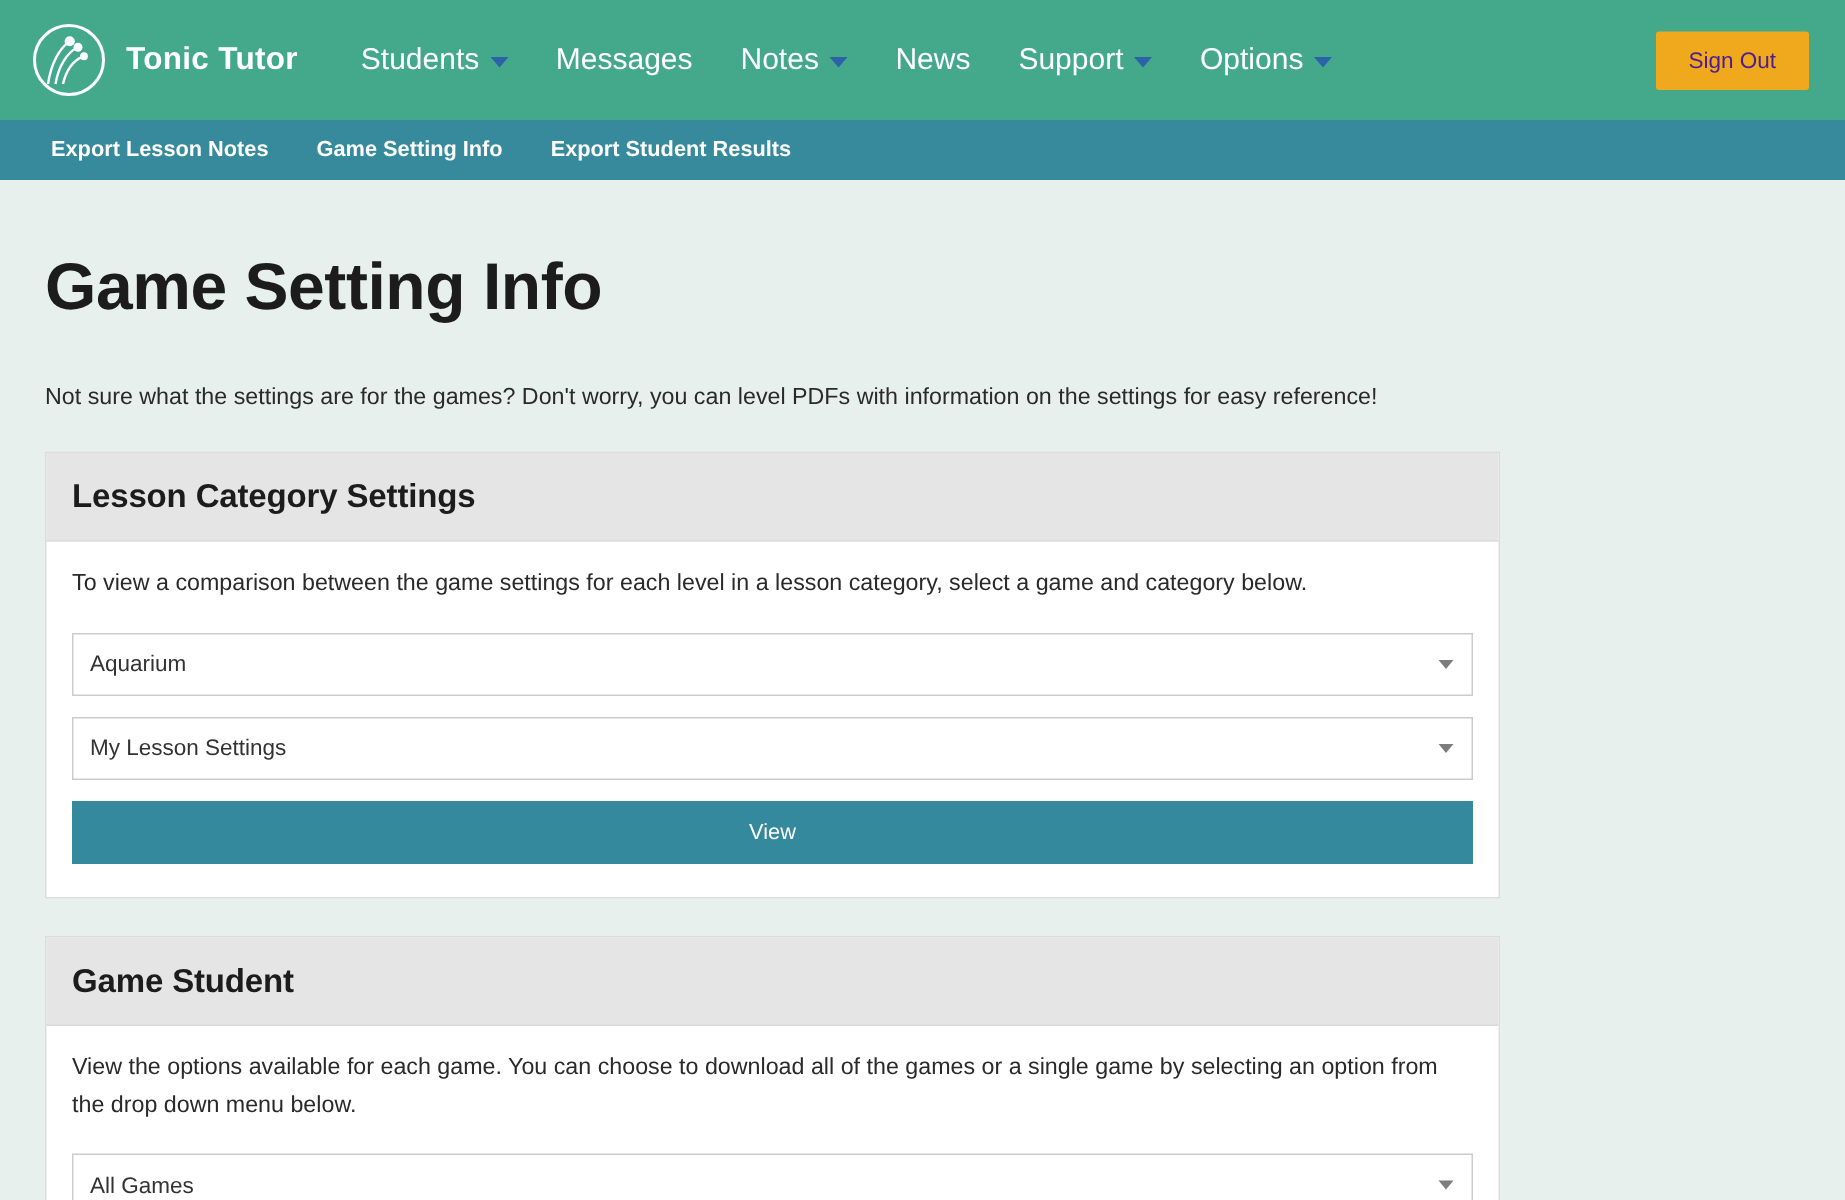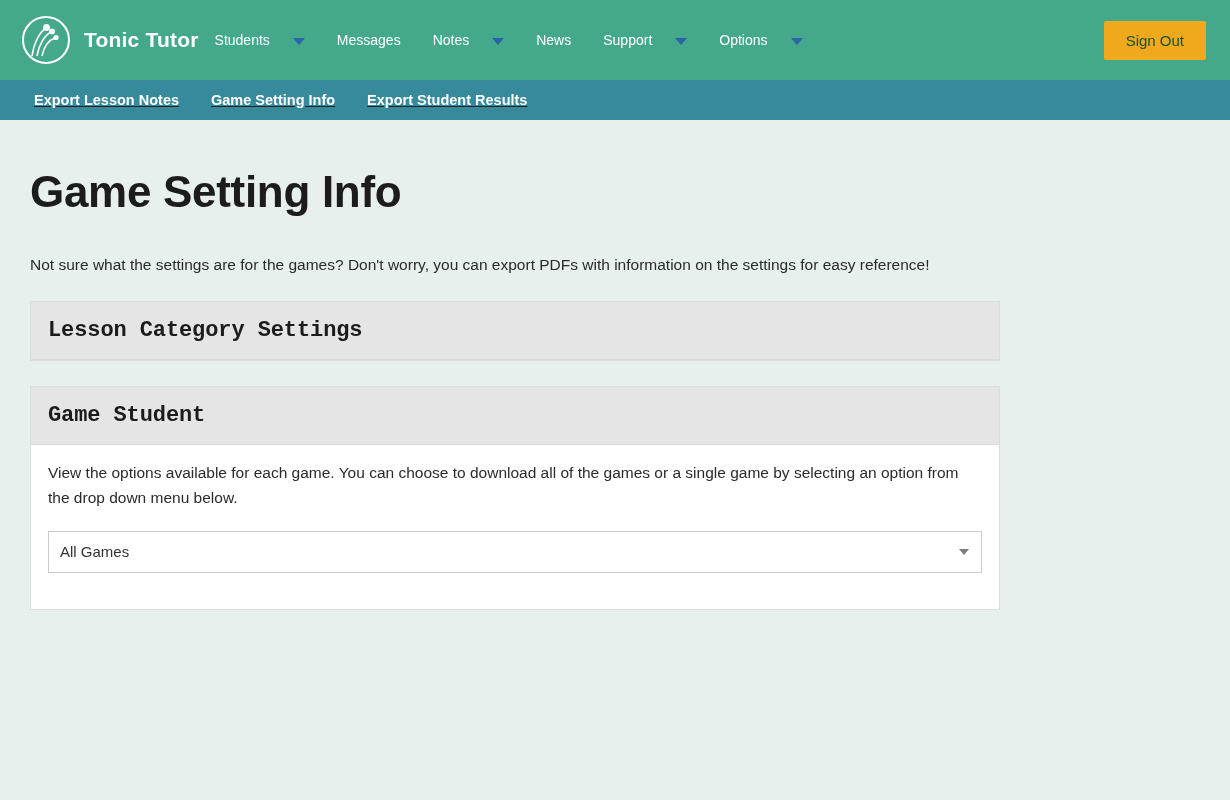--- a/index.html
+++ b/index.html
@@ -24,20 +24,21 @@
     background: #44a98b;
     display: flex;
     align-items: center;
     padding: 0 24px 0 22px;
     position: relative;
   }
   .brand {
     display: flex;
     align-items: center;
     gap: 14px;
+    margin-right: 26px;
   }
   .logo-circle {
     width: 48px;
     height: 48px;
     flex: 0 0 48px;
     border: 2px solid #ffffff;
     border-radius: 50%;
     position: relative;
     overflow: hidden;
   }
@@ -49,59 +50,58 @@
     letter-spacing: 0.2px;
     white-space: nowrap;
   }
   .nav-items {
     display: flex;
     align-items: center;
   }
   .nav-item {
     display: flex;
     align-items: center;
-    gap: 23px;
+    gap: 7px;
     color: #ffffff;
-    font-size: 14px;
+    font-size: 20px;
     padding: 8px 16px;
     white-space: nowrap;
     cursor: pointer;
     text-decoration: none;
     text-align: center;
   }
   .caret {
     width: 0; height: 0;
     border-left: 6px solid transparent;
     border-right: 6px solid transparent;
     border-top: 7px solid #2b62a8;
     display: inline-block;
     margin-top: 3px;
   }
   .signout-wrap {
     margin-left: auto;
   }
   .signout {
     background: #f0a81c;
-    color: #14532d;
+    color: #4c1d95;
     border: none;
     font-family: "Liberation Sans", sans-serif;
     font-size: 15px;
     padding: 11px 22px;
     cursor: pointer;
     border-radius: 2px;
   }
 
   
   .subnav {
     height: 40px;
     background: #368a9b;
     display: flex;
     align-items: center;
     padding: 0 18px;
-    text-decoration: underline;
   }
   .subnav-item {
     color: #ffffff;
     font-size: 14.5px;
     font-weight: bold;
     padding: 0 16px;
     white-space: nowrap;
     cursor: pointer;
     text-decoration: none;
   }
@@ -136,21 +136,20 @@
     background: #e5e5e5;
     border-bottom: 1px solid #dcdcdc;
     padding: 16px 17px;
   }
   .panel-header h2 {
     margin: 0;
     font-size: 22px;
     font-weight: bold;
     color: #1c1c1c;
     letter-spacing: -0.1px;
-    font-family: Liberation Mono, monospace;
   }
   .panel-body {
     padding: 16px 17px 22px 17px;
   }
   .panel-text {
     font-size: 15.5px;
     color: #2a2a2a;
     line-height: 1.6;
     margin: 0 0 20px 0;
   }
@@ -257,25 +256,40 @@
 
 <div class="subnav">
   <a class="subnav-item">Export Lesson Notes</a>
   <a class="subnav-item">Game Setting Info</a>
   <a class="subnav-item">Export Student Results</a>
 </div>
 
 <div class="page">
 
   <h1 class="page-title">Game Setting Info</h1>
-  <p class="page-intro">Not sure what the settings are for the games? Don't worry, you can export PDFs with information on the settings for easy reference!</p>
+  <p class="page-intro">Not sure what the settings are for the games? Don't worry, you can level PDFs with information on the settings for easy reference!</p>
 
   <section class="panel">
     <div class="panel-header">
       <h2>Lesson Category Settings</h2>
+    </div>
+    <div class="panel-body">
+      <p class="panel-text">To view a comparison between the game settings for each level in a lesson category, select a game and category below.</p>
+
+      <div class="select">
+        <span>Aquarium</span>
+        <i class="select-caret"></i>
+      </div>
+
+      <div class="select">
+        <span>My Lesson Settings</span>
+        <i class="select-caret"></i>
+      </div>
+
+      <button class="btn-teal">View</button>
     </div>
   </section>
 
   <section class="panel">
     <div class="panel-header">
       <h2>Game Student</h2>
     </div>
     <div class="panel-body">
       <p class="panel-text">View the options available for each game. You can choose to download all of the games or a single game by selecting an option from the drop down menu below.</p>
 

